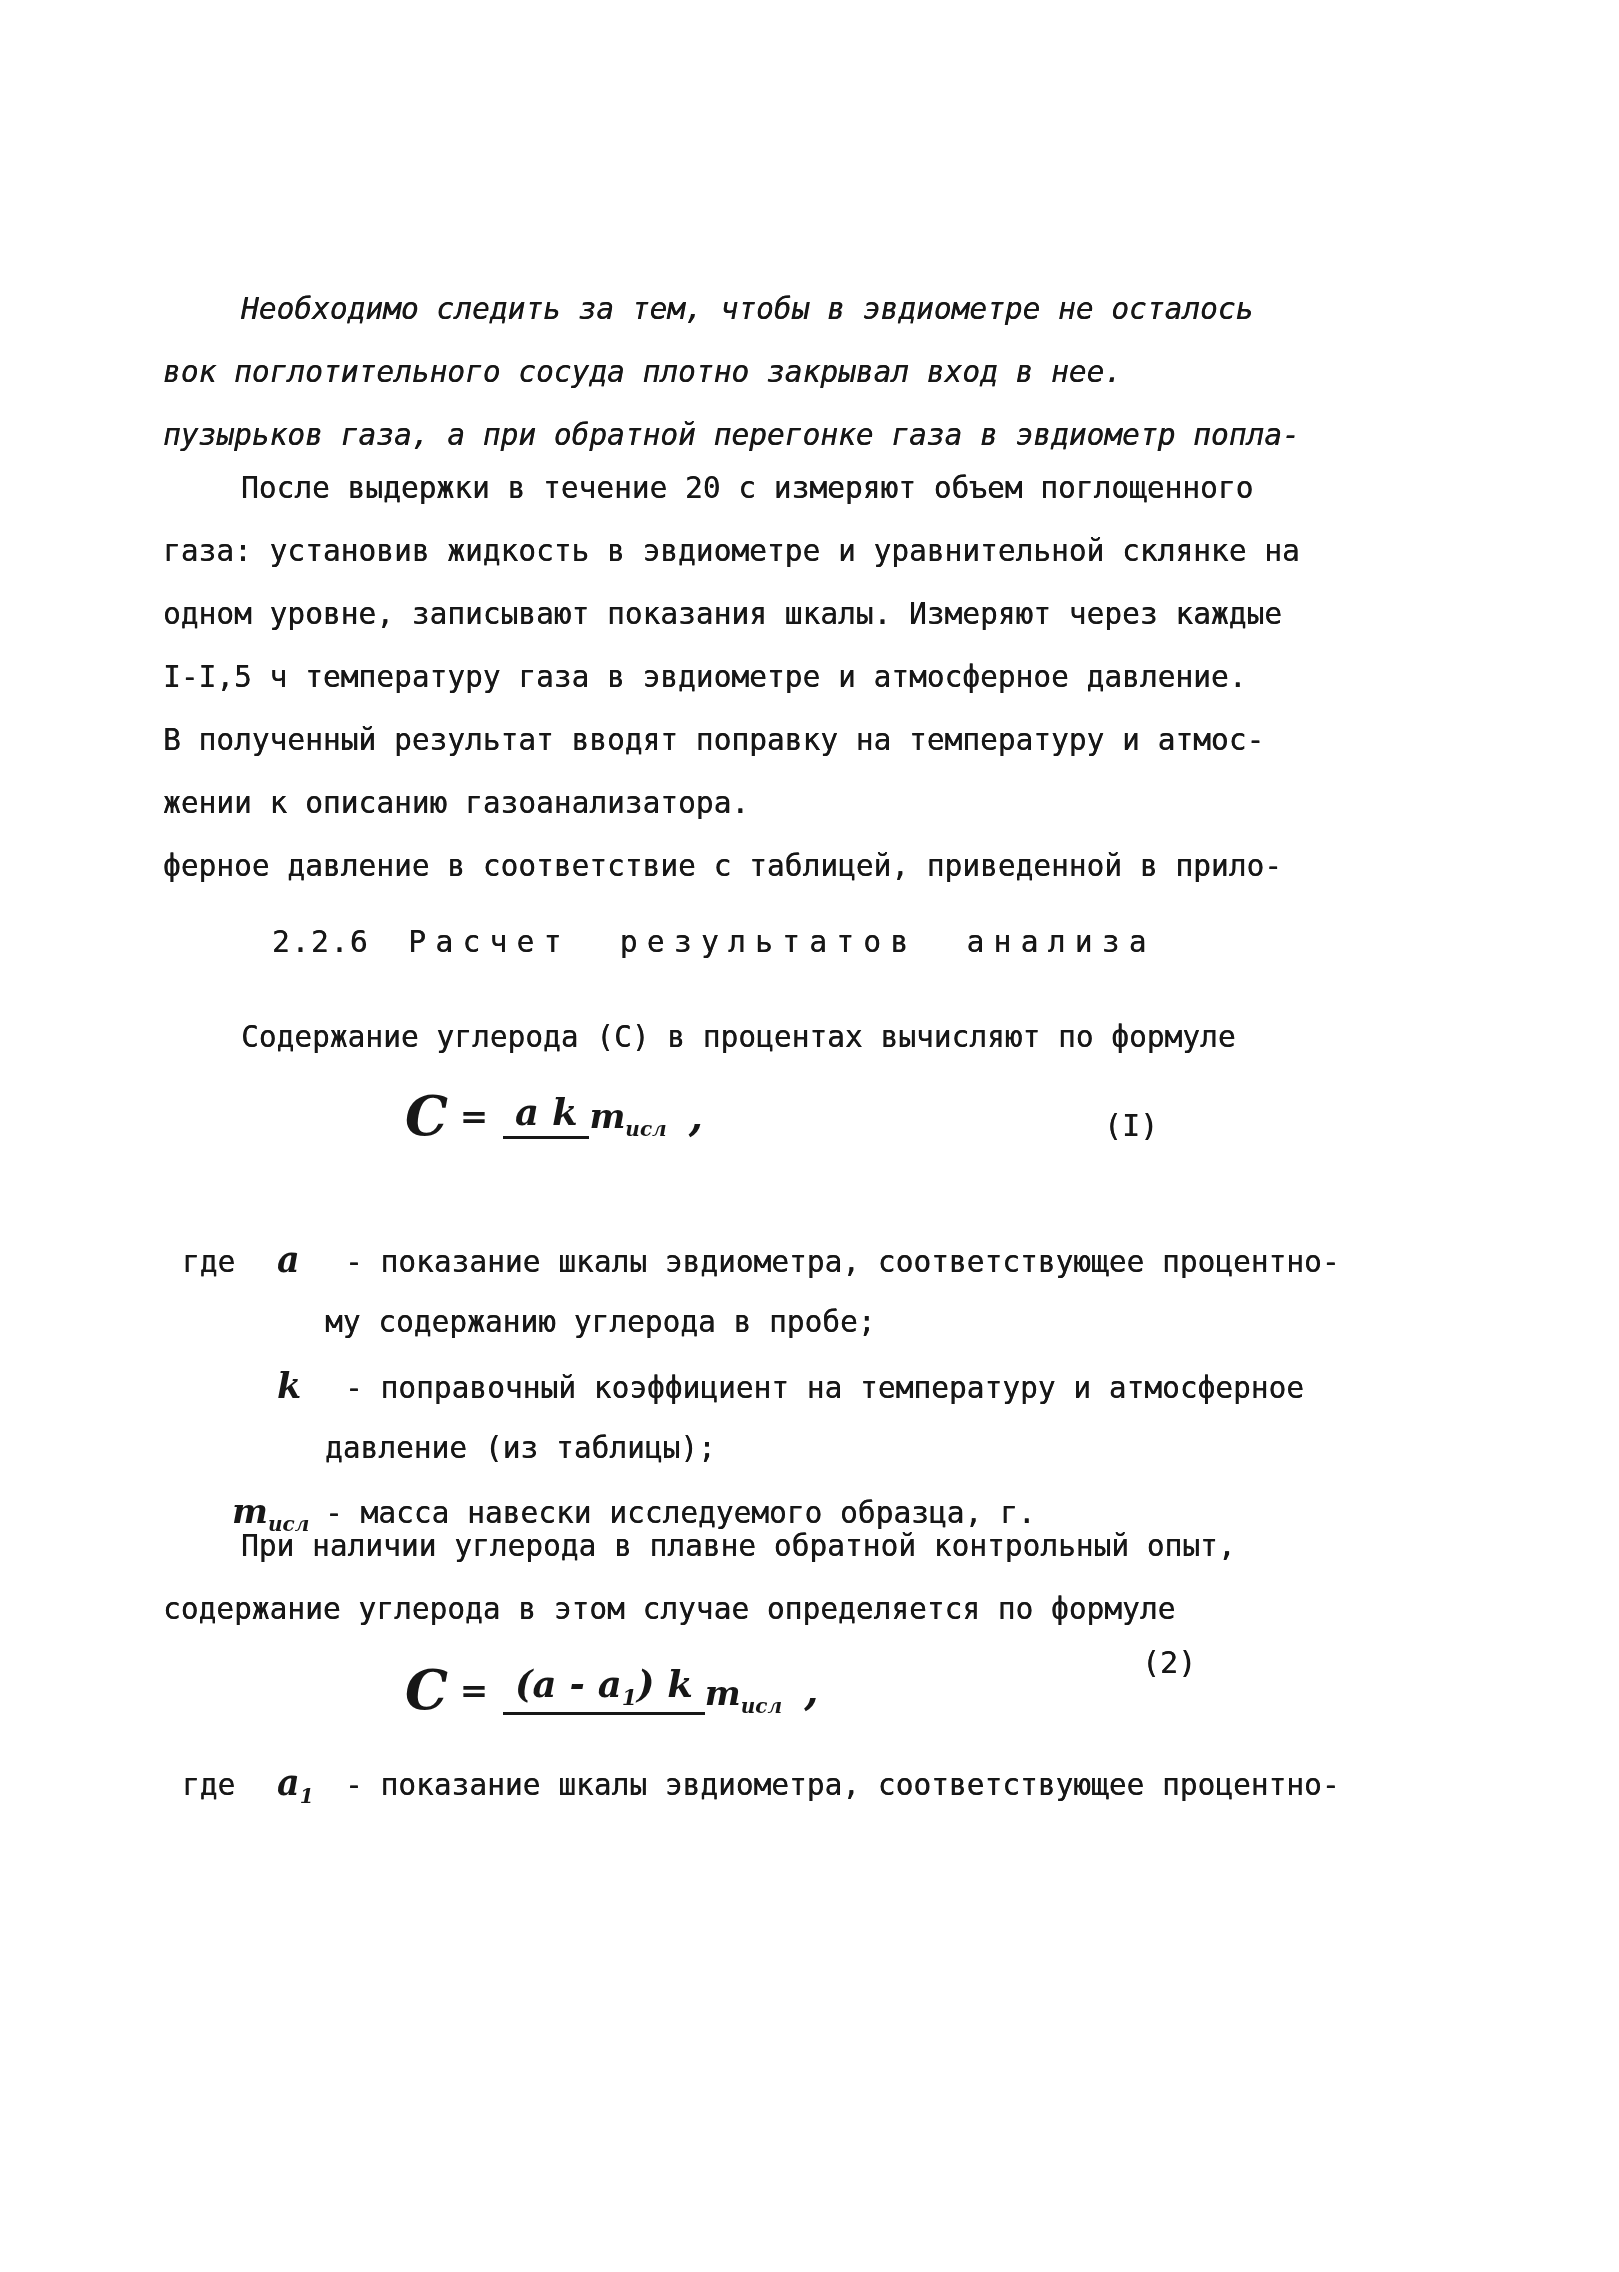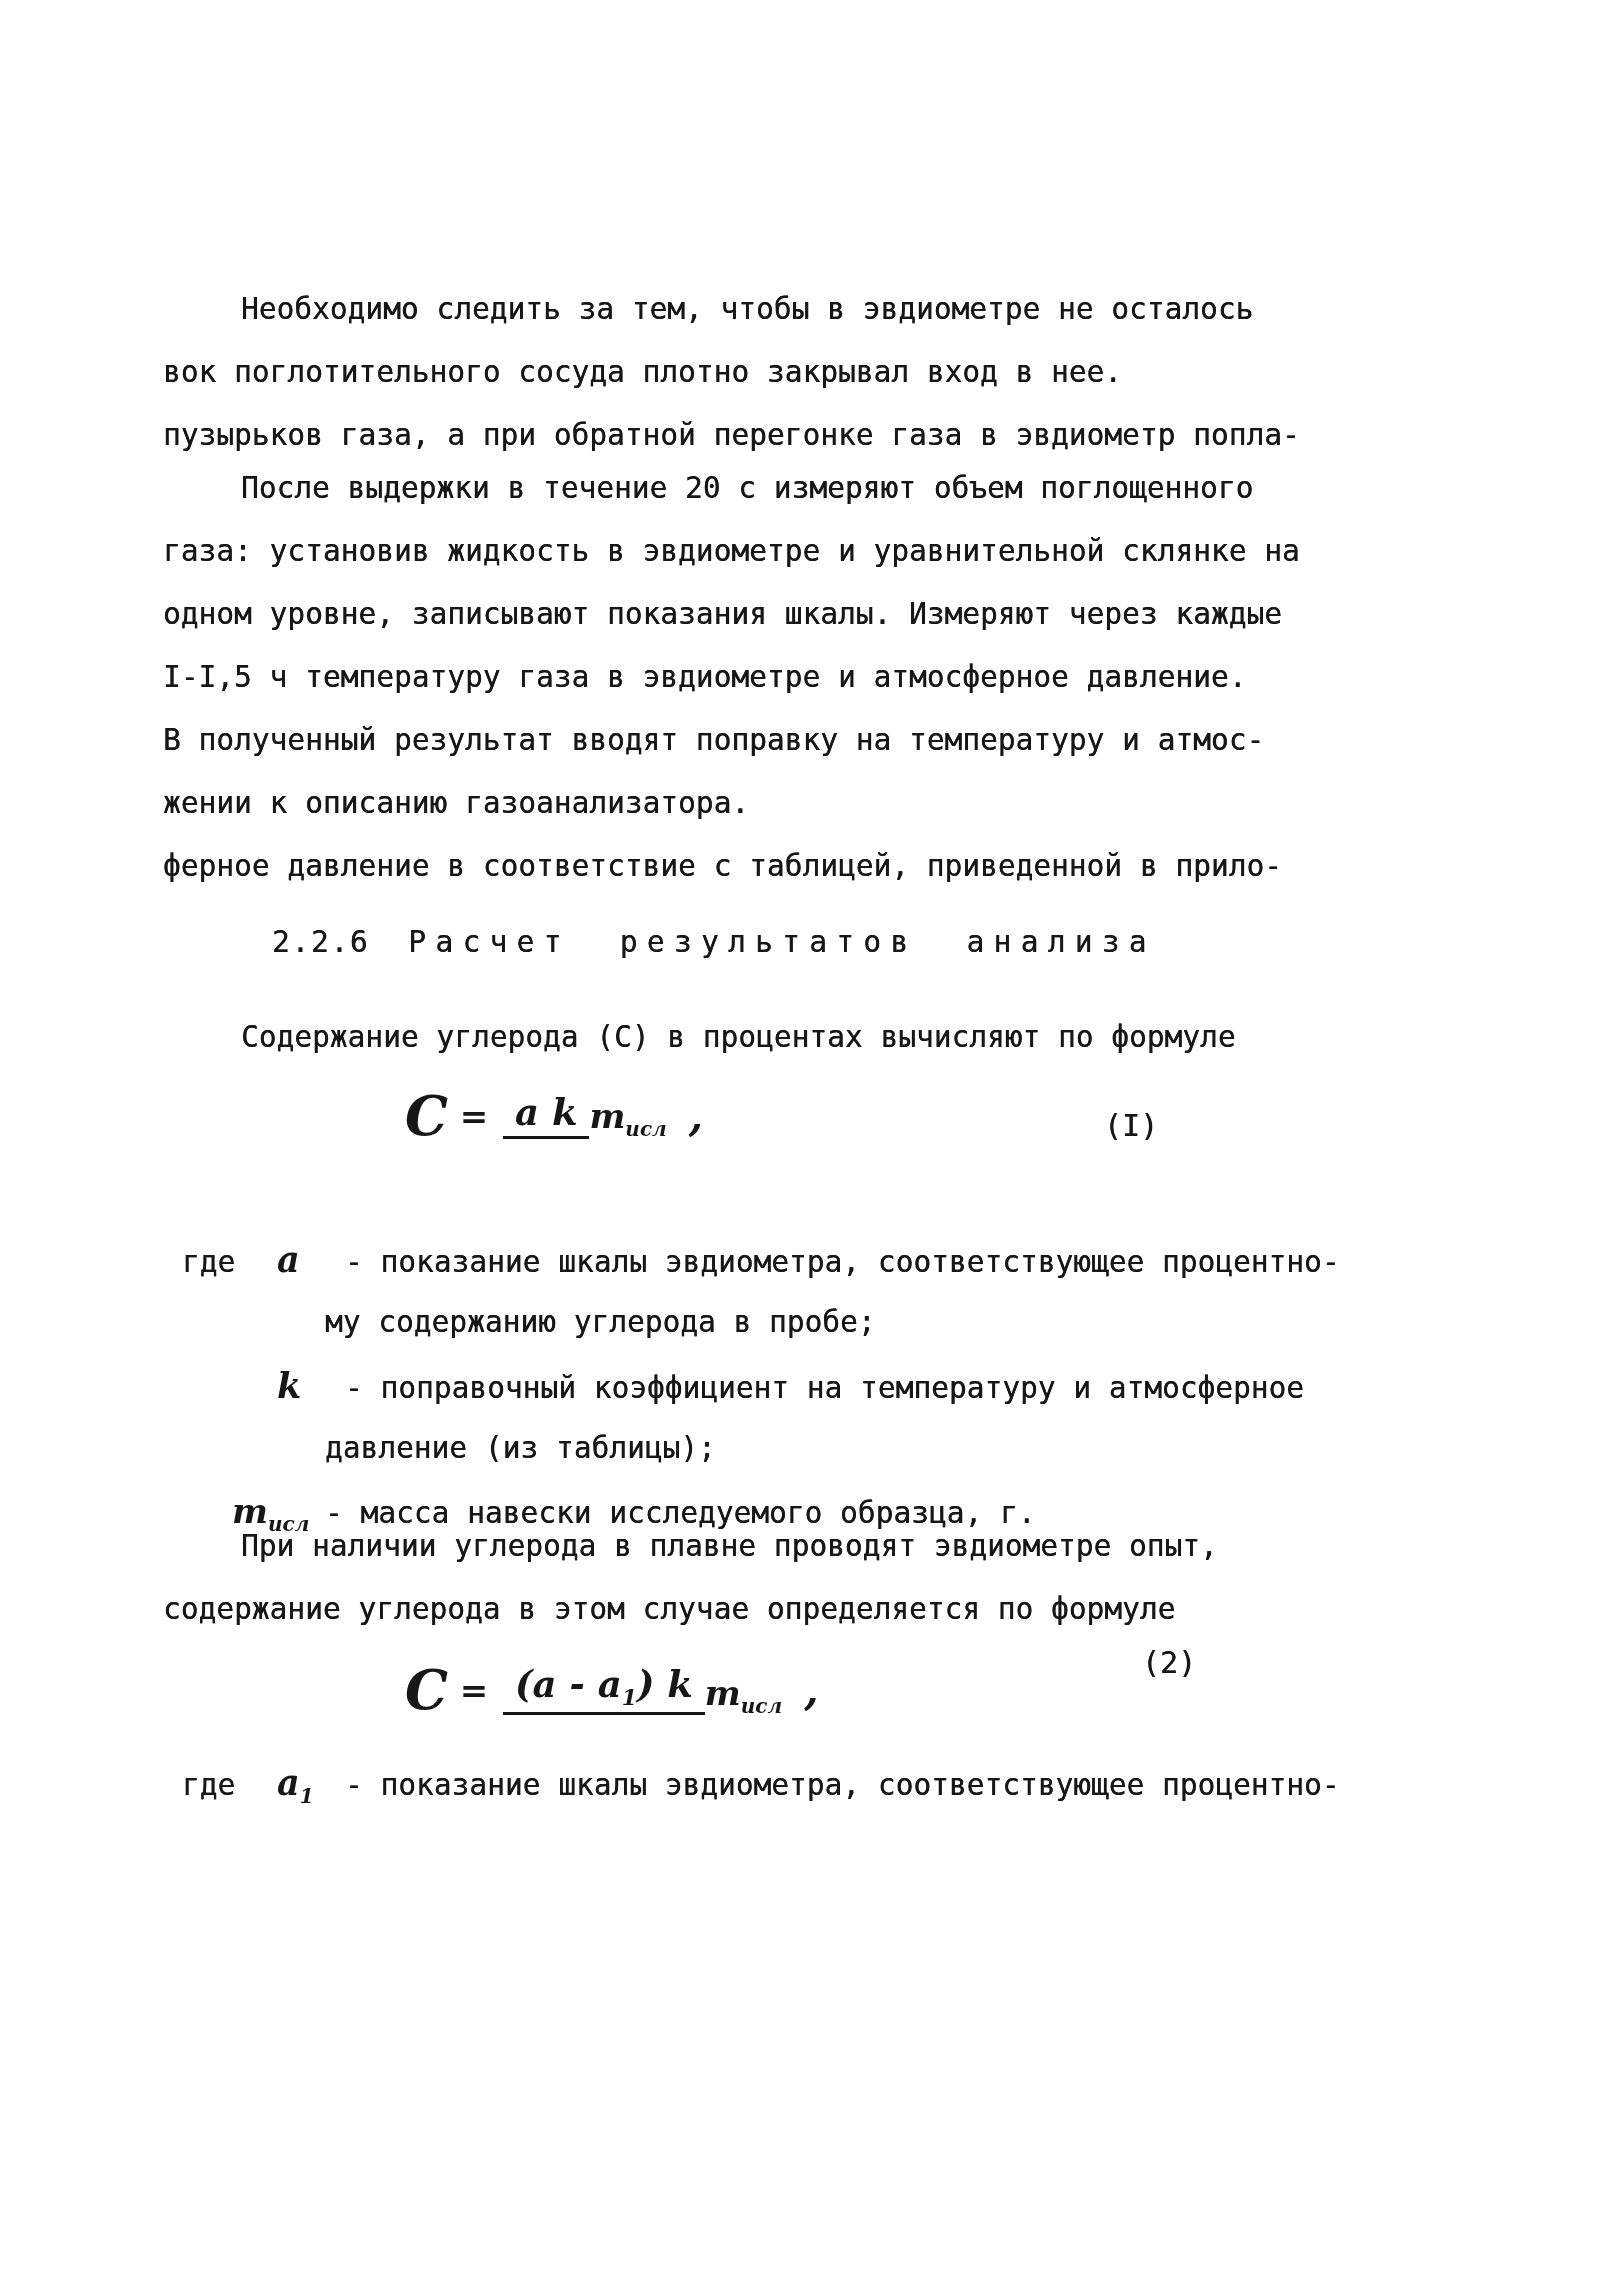--- a/index.html
+++ b/index.html
@@ -52,21 +52,21 @@
     font-size:30px; text-shadow:0.3px 0 0 currentColor;
   }
   .formula-1 .f-label { left:699px; }
   .formula-2 .f-label { left:737px; top:-13.5px; }
 </style>
 </head>
 <body>
 
 <div class="page">
 
-  <div class="block" style="top:278px;">
+  <div class="block" style="top:278px;font-style:italic;">
     <div class="tline indent">Необходимо следить за тем, чтобы в эвдиометре не осталось</div>
     <div class="tline">вок поглотительного сосуда плотно закрывал вход в нее.</div>
     <div class="tline">пузырьков газа, а при обратной перегонке газа в эвдиометр попла-</div>
   </div>
 
   <div class="block" style="top:457px;">
     <div class="tline indent">После выдержки в течение 20 с измеряют объем поглощенного</div>
     <div class="tline">газа: установив жидкость в эвдиометре и уравнительной склянке на</div>
     <div class="tline">одном уровне, записывают показания шкалы. Измеряют через каждые</div>
     <div class="tline">I-I,5 ч температуру газа в эвдиометре и атмосферное давление.</div>
@@ -110,21 +110,21 @@
       <span class="def-cont">давление (из таблицы);</span>
     </div>
     <div class="def-row">
       <span class="m-row-pad"></span>
       <span class="def-sym-wide"><span>m</span><sub>исл</sub></span>
       <span>- масса навески исследуемого образца, г.</span>
     </div>
   </div>
 
   <div class="block" style="top:1515px;">
-    <div class="tline indent">При наличии углерода в плавне проводят эвдиометре опыт,</div>
+    <div class="tline indent">При наличии углерода в плавне обратной контрольный опыт,</div>
     <div class="tline">содержание углерода в этом случае определяется по формуле</div>
   </div>
 
   <div class="formula-row formula-2" style="top:1658px;">
     <span class="f-lhs">С</span>
     <span class="f-eq">=</span>
     <span class="fraction">
       <span class="f-num"><span>(a - a</span><sub>1</sub><span>) k</span></span>
       <span class="f-den"><span>m</span><sub>исл</sub></span>
     </span>

